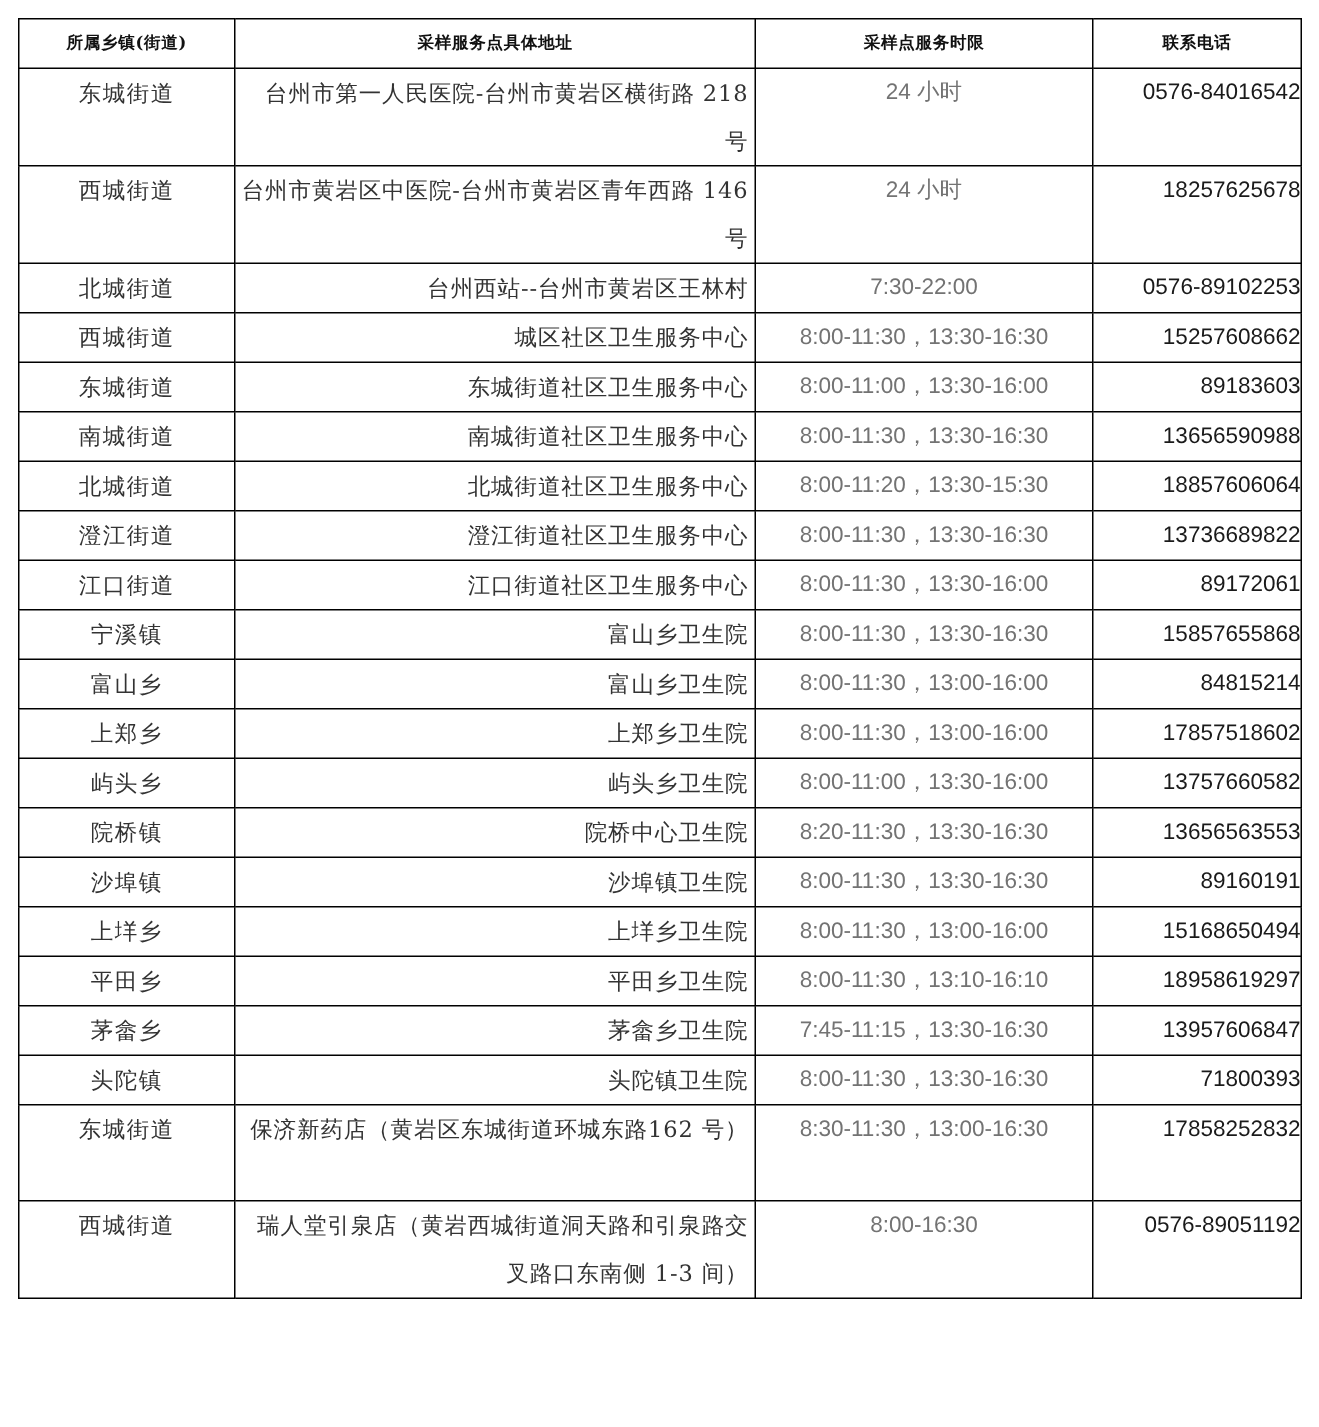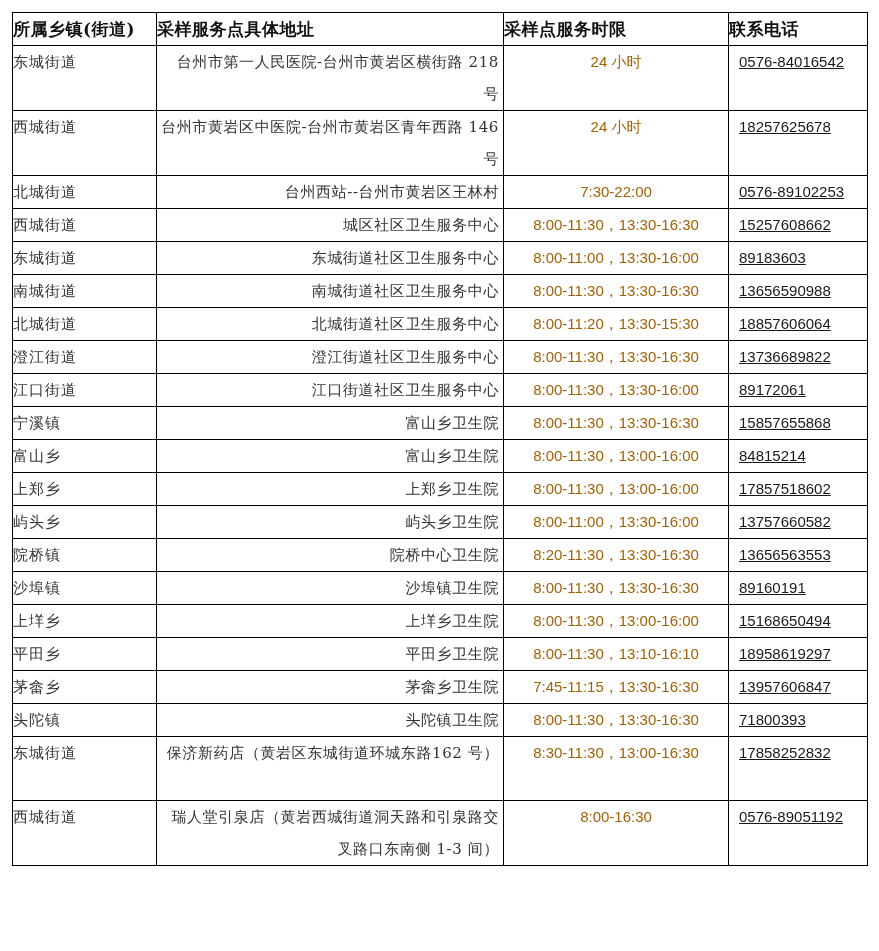--- a/index.html
+++ b/index.html
@@ -31,49 +31,48 @@
   table.sites th, table.sites td {
     border: 1px solid #000;
     padding: 0;
     vertical-align: top;
     font-size: 15px;
     line-height: 32px;
   }
   table.sites th {
     height: 31px;
     font-weight: bold;
-    text-align: left;
-    font-size: 17px;
+    text-align: center;
+    font-size: 11px;
     letter-spacing: 0.5px;
     color: #111;
   }
   table.sites td.town {
-    text-align: left;
+    text-align: center;
     letter-spacing: 1px;
     color: #333;
   }
   table.sites td.addr {
     text-align: right;
     letter-spacing: 0.6px;
     color: #333;
     padding: 0 4px;
   }
   table.sites td.hours {
     text-align: center;
     font-family: "Liberation Sans", "DejaVu Sans", sans-serif;
     font-size: 15px;
-    color: #a16207;
+    color: #737373;
   }
   table.sites td.phone {
-    text-align: left;
+    text-align: right;
     padding-left: 10px;
     font-family: "Liberation Sans", "DejaVu Sans", sans-serif;
     font-size: 15px;
     color: #1a1a1a;
-    text-decoration: underline;
   }
   tr.single td { height: 31px; }
   tr.double td { height: 63px; }
 </style>
 </head>
 <body>
 
 <table class="sites">
   <colgroup>
     <col class="c-town">

